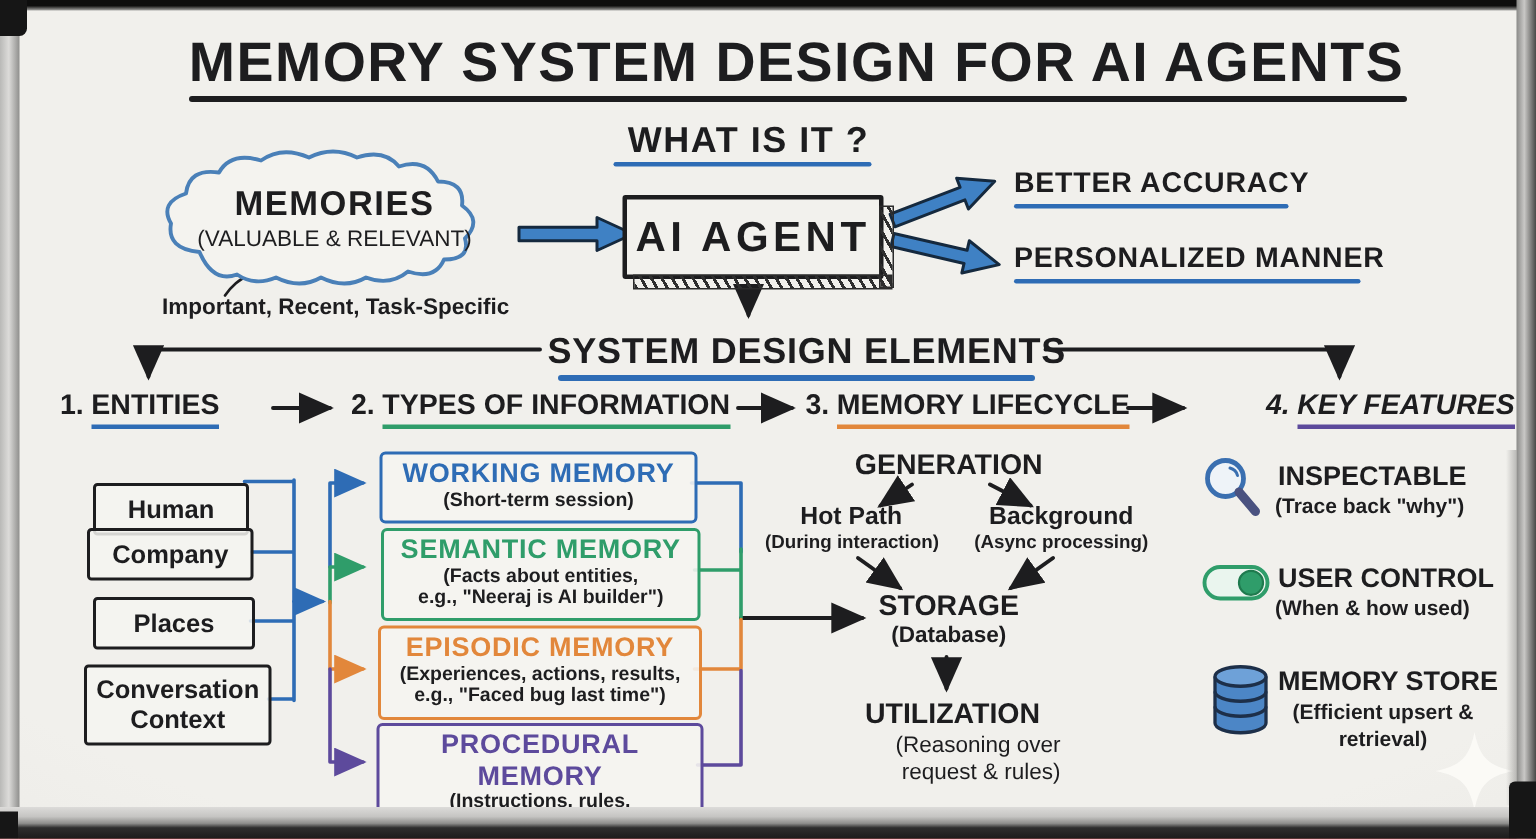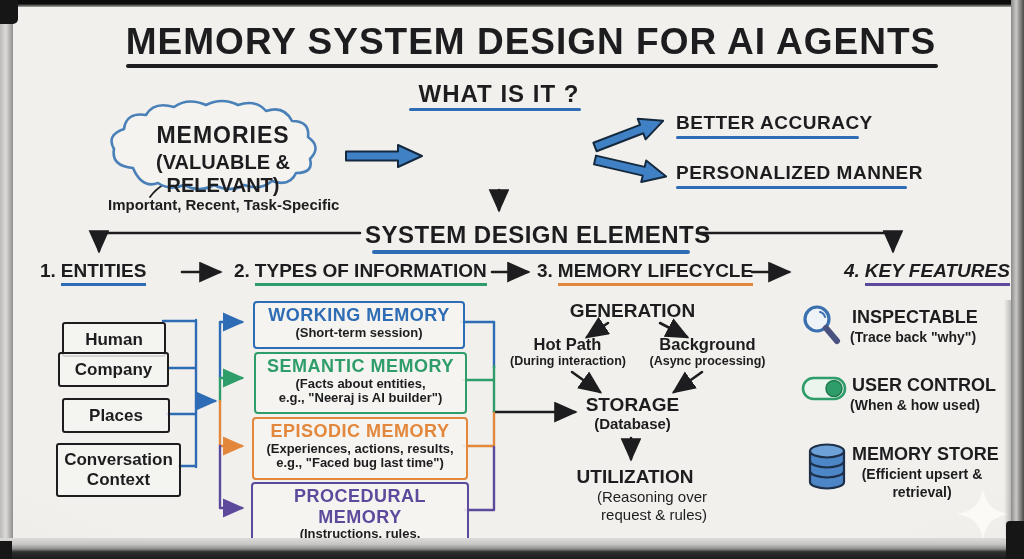--- a/index.html
+++ b/index.html
@@ -55,21 +55,21 @@
   .u-blue{border-bottom:3px solid #2e6cb5;padding-bottom:2px;}
   .u-green{border-bottom:3px solid #2f9d6a;padding-bottom:2px;}
   .u-orange{border-bottom:3px solid #e2873b;padding-bottom:2px;}
   .u-purple{border-bottom:3px solid #5d4a9c;padding-bottom:2px;}
   svg.wires{position:absolute;inset:0;z-index:2;}
   svg.icon{position:absolute;z-index:4;}
   .cloudwrap{position:absolute;left:103px;top:96px;width:240px;height:104px;z-index:3;}
   .cloudwrap svg{position:absolute;inset:0;}
   .cloud-txt{position:absolute;left:0;right:0;top:26px;text-align:center;z-index:4;}
   .cloud-txt .l1{font-size:23px;font-weight:bold;letter-spacing:1px;color:#1d1d1f;}
-  .cloud-txt .l2{font-size:20px;font-weight:bold;color:#1d1d1f;margin-top:2px;}
+  .cloud-txt .l2{font-size:15px;font-weight:normal;color:#1d1d1f;margin-top:2px;}
 </style>
 </head>
 <body>
 
 <div class="photo">
   <div class="board">
 
     <svg class="wires" width="1024" height="559" viewBox="0 0 1024 559">
       <defs>
         <marker id="ah-ink" markerWidth="10" markerHeight="9" refX="8" refY="4" orient="auto">
@@ -154,20 +154,21 @@
                  Q211 77 193 77 Q187 91 169 85 Q157 95 141 89 Q127 97 111 89 Q97 97 81 89
                  Q67 95 55 87 Q39 93 30 72 Z" fill="#f4f3ef" stroke="#4a80b8" stroke-width="2.6" stroke-linejoin="round"></path>
       </svg>
       <div class="cloud-txt">
         <div class="l1">MEMORIES</div>
         <div class="l2">(VALUABLE &amp; RELEVANT)</div>
       </div>
     </div>
     <div class="t" style="left:108px;top:196px;font-size:15px;font-weight:600;">Important, Recent, Task-Specific</div>
 
+    <div class="agent">AI AGENT</div>
     <div class="t b" style="left:676px;top:112px;font-size:19px;letter-spacing:.5px;">BETTER ACCURACY</div>
     <div class="ul" style="left:676px;top:136px;width:183px;height:3px;background:#2e6cb5;"></div>
     <div class="t b" style="left:676px;top:162px;font-size:19px;letter-spacing:.5px;">PERSONALIZED MANNER</div>
     <div class="ul" style="left:676px;top:186px;width:231px;height:3px;background:#2e6cb5;"></div>
 
     <div class="t b c" style="left:365px;top:221px;width:330px;font-size:24px;letter-spacing:.5px;">SYSTEM DESIGN ELEMENTS</div>
     <div class="ul" style="left:372px;top:250px;width:318px;height:3.5px;background:#2e6cb5;"></div>
 
     <div class="t hdr" style="left:40px;top:260px;">
       <span class="hdr-num">1.</span><span class="u-blue">ENTITIES</span></div>

